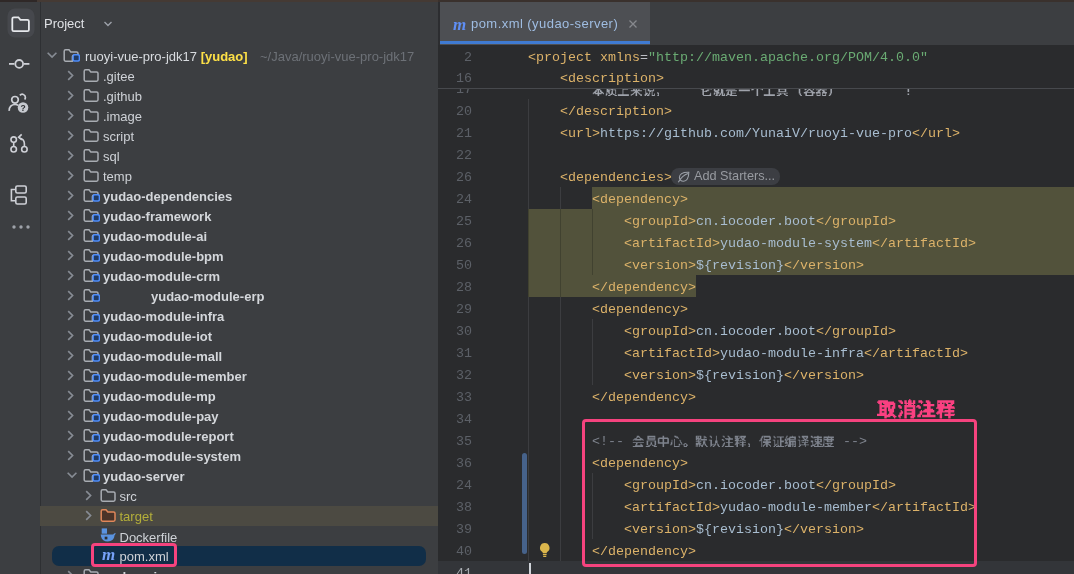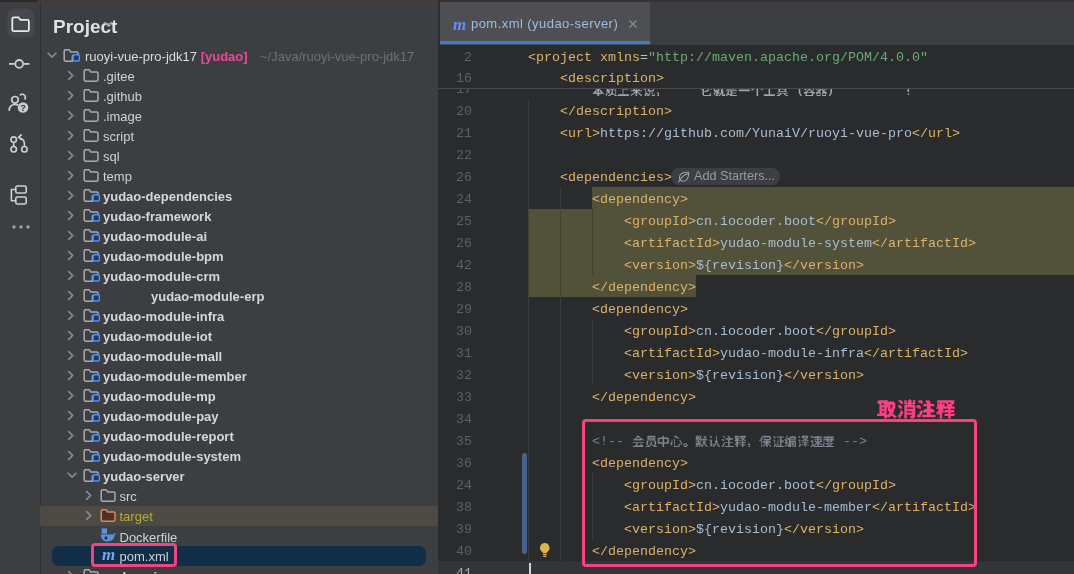--- a/index.html
+++ b/index.html
@@ -33,21 +33,21 @@
 <rect x="15.8" y="197" width="10.4" height="7" rx="1.5" fill="none" stroke="#ced0d6" stroke-width="1.6"></rect>
 <path d="M15.8 189.5h-4.4v11.2h4.4" fill="none" stroke="#ced0d6" stroke-width="1.6"></path>
 <circle cx="14" cy="227" r="1.7" fill="#9ea2a9"></circle>
     <circle cx="21" cy="227" r="1.7" fill="#9ea2a9"></circle>
     <circle cx="28" cy="227" r="1.7" fill="#9ea2a9"></circle>
 </svg>
 <svg class="abs" style="left:7px;top:168px" width="24" height="2">
     <rect width="24" height="1" fill="#3c3e42"></rect>
   </svg>
 <div class="abs" style="left:41px;top:0;width:397px;height:574px;background:#3c3e41"></div>
-<div class="abs" style="left:53px;top:16px;font-size:19px;font-weight:bold;color:#dfe1e5">Project</div>
+<div class="abs" style="left:44px;top:16px;font-size:13px;font-weight:normal;color:#dfe1e5">Project</div>
 <svg class="abs" style="left:102px;top:20px" width="12" height="8" viewBox="0 0 12 8">
     <path d="M2.5 2l3.5 3.5L9.5 2" fill="none" stroke="#9da1a9" stroke-width="1.4"></path>
   </svg>
 <svg width="0" height="0" style="position:absolute">
     <defs>
 <g id="fold">
         <path d="M1.2 4.2a1.4 1.4 0 0 1 1.4-1.4h3.4l1.8 2.1h5.8a1.4 1.4 0 0 1 1.4 1.4v6.5a1.4 1.4 0 0 1-1.4 1.4H2.6a1.4 1.4 0 0 1-1.4-1.4z" fill="none" stroke="#a8acb2" stroke-width="1.5"></path>
       </g>
 <g id="mfold">
         <path d="M1.2 4.2a1.4 1.4 0 0 1 1.4-1.4h3.4l1.8 2.1h5.8a1.4 1.4 0 0 1 1.4 1.4v1.9h-4.3a1.3 1.3 0 0 0-1.3 1.3v4.7H2.6a1.4 1.4 0 0 1-1.4-1.4z" fill="none" stroke="#a8acb2" stroke-width="1.5"></path>
@@ -70,21 +70,21 @@
       </g>
 </defs>
   </svg>
 <div class="trow" style="top:46px">
     <svg class="tchev" style="left:5px" width="11" height="11" viewBox="0 0 9 10">
       <use href="#chd"></use>
     </svg>
     <svg class="ticon" style="left:22.200000000000003px" width="17" height="16" viewBox="0 0 17 16">
       <use href="#mfold"></use>
     </svg>
-    <span class="lab" style="left:44px;"><span style="color:#d8dbdf">ruoyi-vue-pro-jdk17</span> <b style="color:#ec4899">[yudao]</b></span>
+    <span class="lab" style="left:44px;"><span style="color:#d8dbdf">ruoyi-vue-pro-jdk17</span> <b style="color:#fde047">[yudao]</b></span>
     <span class="lab" style="left:219px;color:#6d7177">~/Java/ruoyi-vue-pro-jdk17</span>
   </div>
 <div class="trow" style="top:66px">
     <svg class="tchev" style="left:24.5px" width="11" height="11" viewBox="0 0 9 10">
       <use href="#chr"></use>
     </svg>
     <svg class="ticon" style="left:41.599999999999994px" width="17" height="16" viewBox="0 0 17 16">
       <use href="#fold"></use>
     </svg>
     <span class="lab" style="left:62px;">.gitee</span>
@@ -332,21 +332,21 @@
 <div class="abs" style="left:591.5px;top:473px;width:1px;height:66px;background:#3c3d40"></div>
 <div class="abs" style="left:522px;top:453px;width:4.5px;height:101px;background:#46628a;border-radius:2.5px"></div>
 <div class="num" style="left:438px;top:77px;color:#5c6067">17</div>
 <div class="num" style="left:438px;top:99px;color:#5c6067">20</div>
 <div class="num" style="left:438px;top:121px;color:#5c6067">21</div>
 <div class="num" style="left:438px;top:143px;color:#5c6067">22</div>
 <div class="num" style="left:438px;top:165px;color:#5c6067">26</div>
 <div class="num" style="left:438px;top:187px;color:#5c6067">24</div>
 <div class="num" style="left:438px;top:209px;color:#5c6067">25</div>
 <div class="num" style="left:438px;top:231px;color:#5c6067">26</div>
-<div class="num" style="left:438px;top:253px;color:#5c6067">42</div>
+<div class="num" style="left:438px;top:253px;color:#5c6067">50</div>
 <div class="num" style="left:438px;top:275px;color:#5c6067">28</div>
 <div class="num" style="left:438px;top:297px;color:#5c6067">29</div>
 <div class="num" style="left:438px;top:319px;color:#5c6067">30</div>
 <div class="num" style="left:438px;top:341px;color:#5c6067">31</div>
 <div class="num" style="left:438px;top:363px;color:#5c6067">32</div>
 <div class="num" style="left:438px;top:385px;color:#5c6067">33</div>
 <div class="num" style="left:438px;top:407px;color:#5c6067">34</div>
 <div class="num" style="left:438px;top:429px;color:#5c6067">35</div>
 <div class="num" style="left:438px;top:451px;color:#5c6067">36</div>
 <div class="num" style="left:438px;top:473px;color:#5c6067">24</div>

